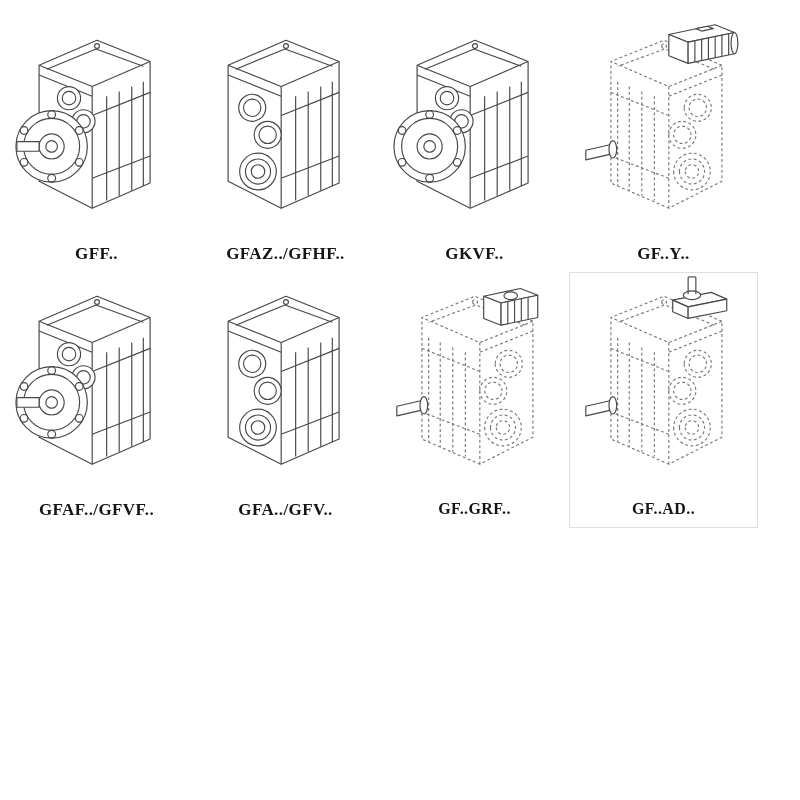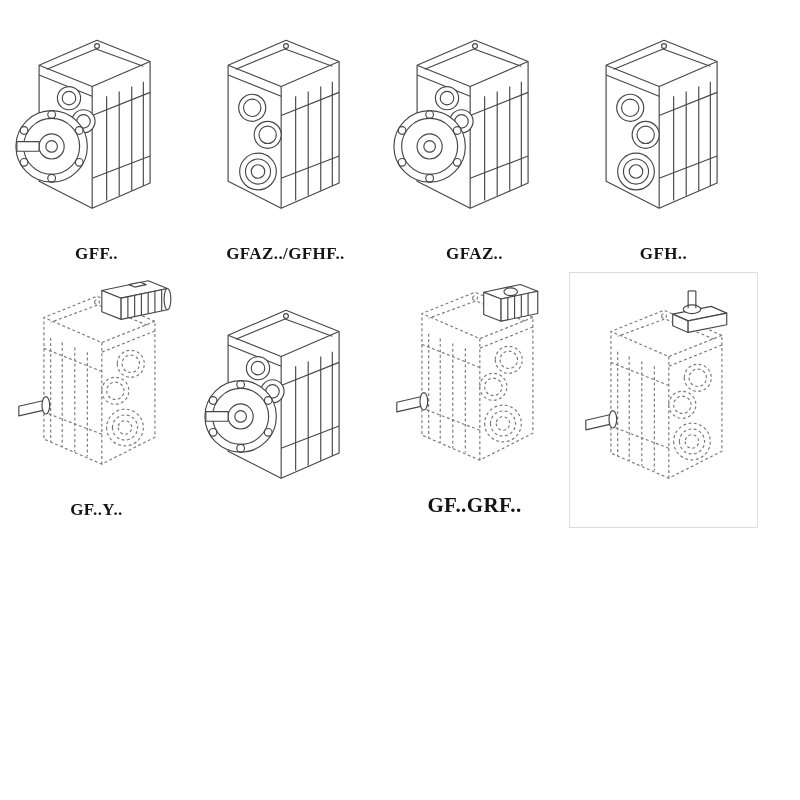--- a/index.html
+++ b/index.html
@@ -16,21 +16,21 @@
     display:flex; flex-direction:column;
     align-items:center; justify-content:flex-end;
     overflow:hidden;
   }
   .art { flex:1; display:flex; align-items:center; justify-content:center; }
   svg.draw { display:block; }
   .model-label {
     font-weight:700; font-size:17px; color:#141414;
     letter-spacing:.4px; padding:0 0 8px 0; white-space:nowrap;
   }
-  .lg .model-label { font-size:21px; padding-bottom:10px; }
+  .lg .model-label { font-size:16px; padding-bottom:10px; }
   .ph { stroke-dasharray:3 2.6; opacity:.72; }
   .boxed { box-shadow: inset 0 0 0 1px #dedede; }
   .hiddefs { position:absolute; width:0; height:0; overflow:hidden; }
 </style>
 </head>
 <body>
 
 <svg class="hiddefs" aria-hidden="true">
   <defs>
     <g id="gb-body" stroke="#474747" stroke-width="1.2" fill="none" stroke-linejoin="round">
@@ -166,32 +166,23 @@
 
 
   <div class="cell">
     <div class="art">
       <svg class="draw" width="180" height="222" viewBox="0 0 170 230">
         <use href="#gb-body"></use>
           <use href="#gb-smallbores"></use>
           <use href="#gb-flange"></use>
       </svg>
     </div>
-    <div class="model-label">GFAZ..</div>
-  </div>
-
-  <div class="cell">
-    <div class="art">
-      <svg class="draw" width="180" height="222" viewBox="0 0 170 230">
-        <use href="#gb-body"></use>
-          <use href="#gb-bores"></use>
-      </svg>
-    </div>
-    <div class="model-label">GFH..</div>
-  </div>
+    <div class="model-label">GKVF..</div>
+  </div>
+
 
 
 
   <div class="cell">
     <div class="art">
       <svg class="draw" width="180" height="222" viewBox="0 0 170 230">
         <g class="ph" transform="translate(170,0) scale(-1,1)">
           <use href="#gb-body"></use>
             <use href="#gb-bores"></use>
         </g>
@@ -204,22 +195,32 @@
 
   <div class="cell">
     <div class="art">
       <svg class="draw" width="180" height="222" viewBox="0 0 170 230">
         <use href="#gb-body"></use>
           <use href="#gb-smallbores"></use>
           <use href="#gb-flange"></use>
           <use href="#gb-shaft"></use>
       </svg>
     </div>
-  </div>
-
+    <div class="model-label">GFAF../GFVF..</div>
+  </div>
+
+  <div class="cell">
+    <div class="art">
+      <svg class="draw" width="180" height="222" viewBox="0 0 170 230">
+        <use href="#gb-body"></use>
+          <use href="#gb-bores"></use>
+      </svg>
+    </div>
+    <div class="model-label">GFA../GFV..</div>
+  </div>
 
   <div class="cell lg">
     <div class="art">
       <svg class="draw" width="180" height="222" viewBox="0 0 170 230">
         <g class="ph" transform="translate(170,0) scale(-1,1)">
           <use href="#gb-body"></use>
             <use href="#gb-bores"></use>
         </g>
         <use href="#att-adapter"></use>
           <use href="#att-outshaft"></use>
@@ -232,15 +233,16 @@
     <div class="art">
       <svg class="draw" width="180" height="222" viewBox="0 0 170 230">
         <g class="ph" transform="translate(170,0) scale(-1,1)">
           <use href="#gb-body"></use>
             <use href="#gb-bores"></use>
         </g>
         <use href="#att-topshaft"></use>
           <use href="#att-outshaft"></use>
       </svg>
     </div>
+    <div class="model-label">GF..AD..</div>
   </div>
 
 </div>
 
 </body></html>

